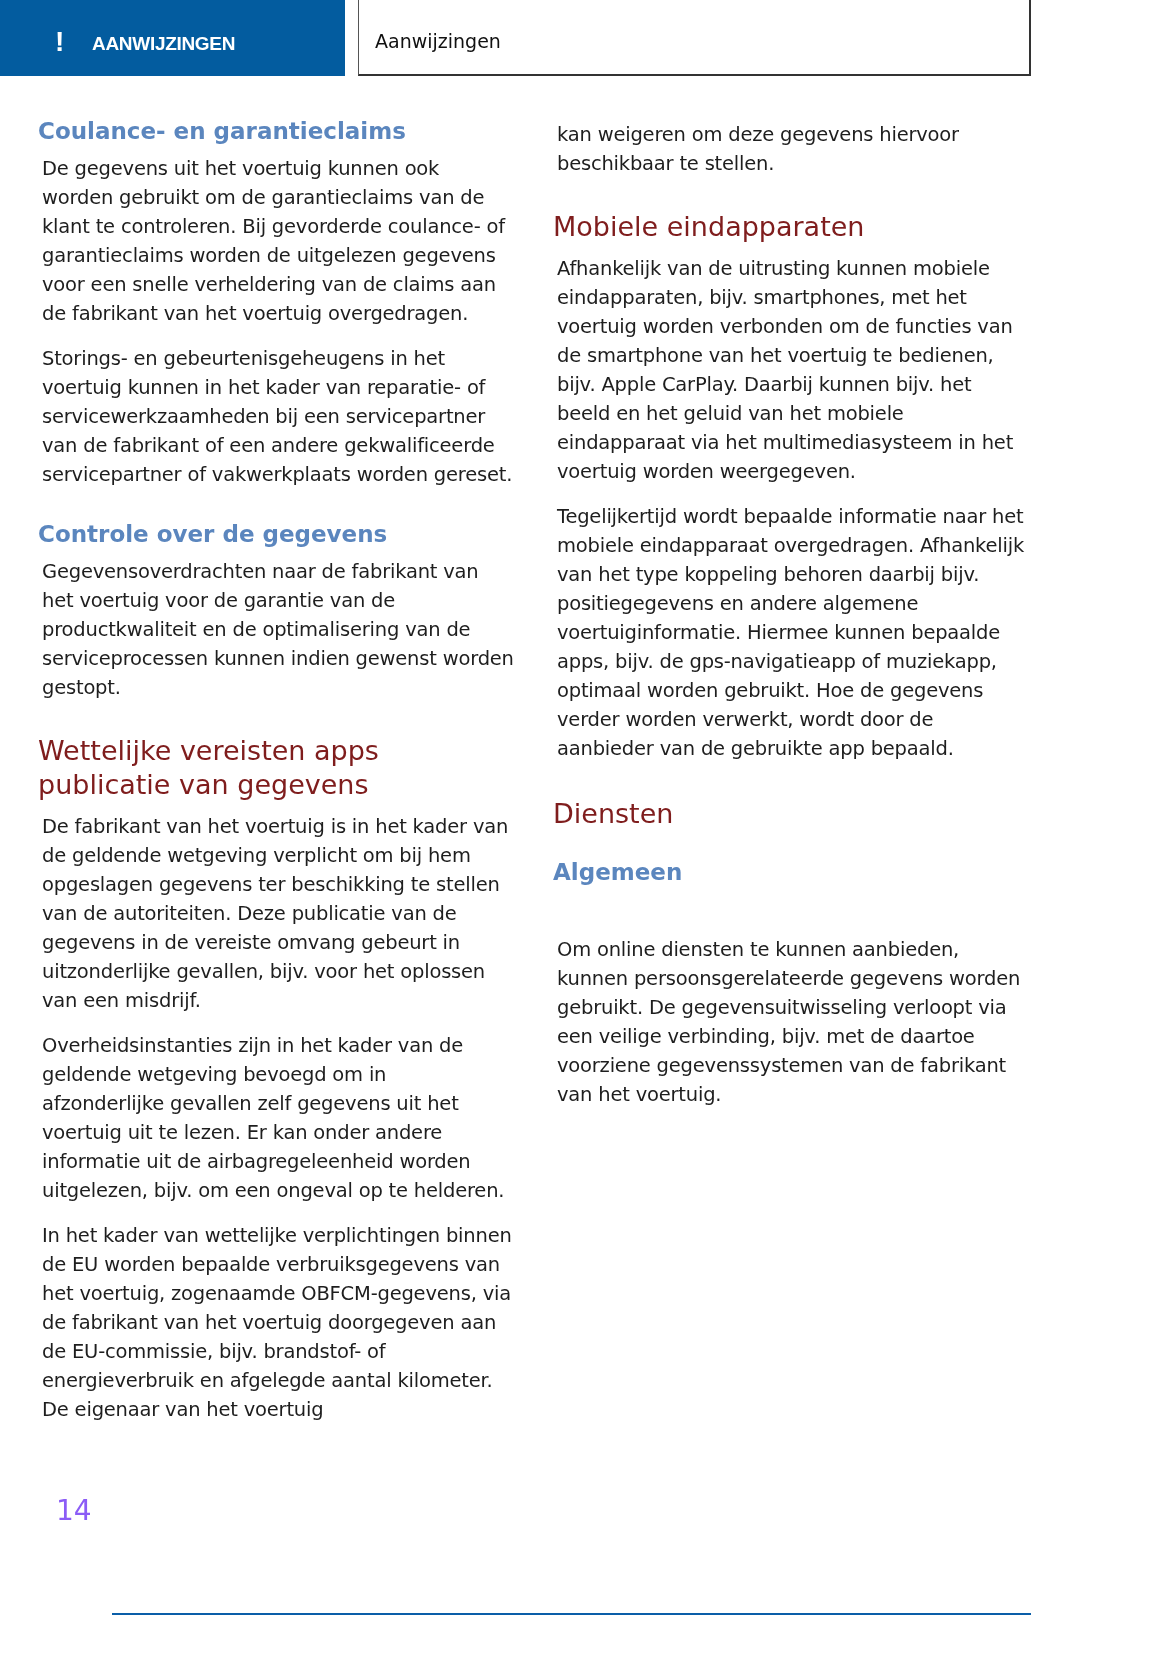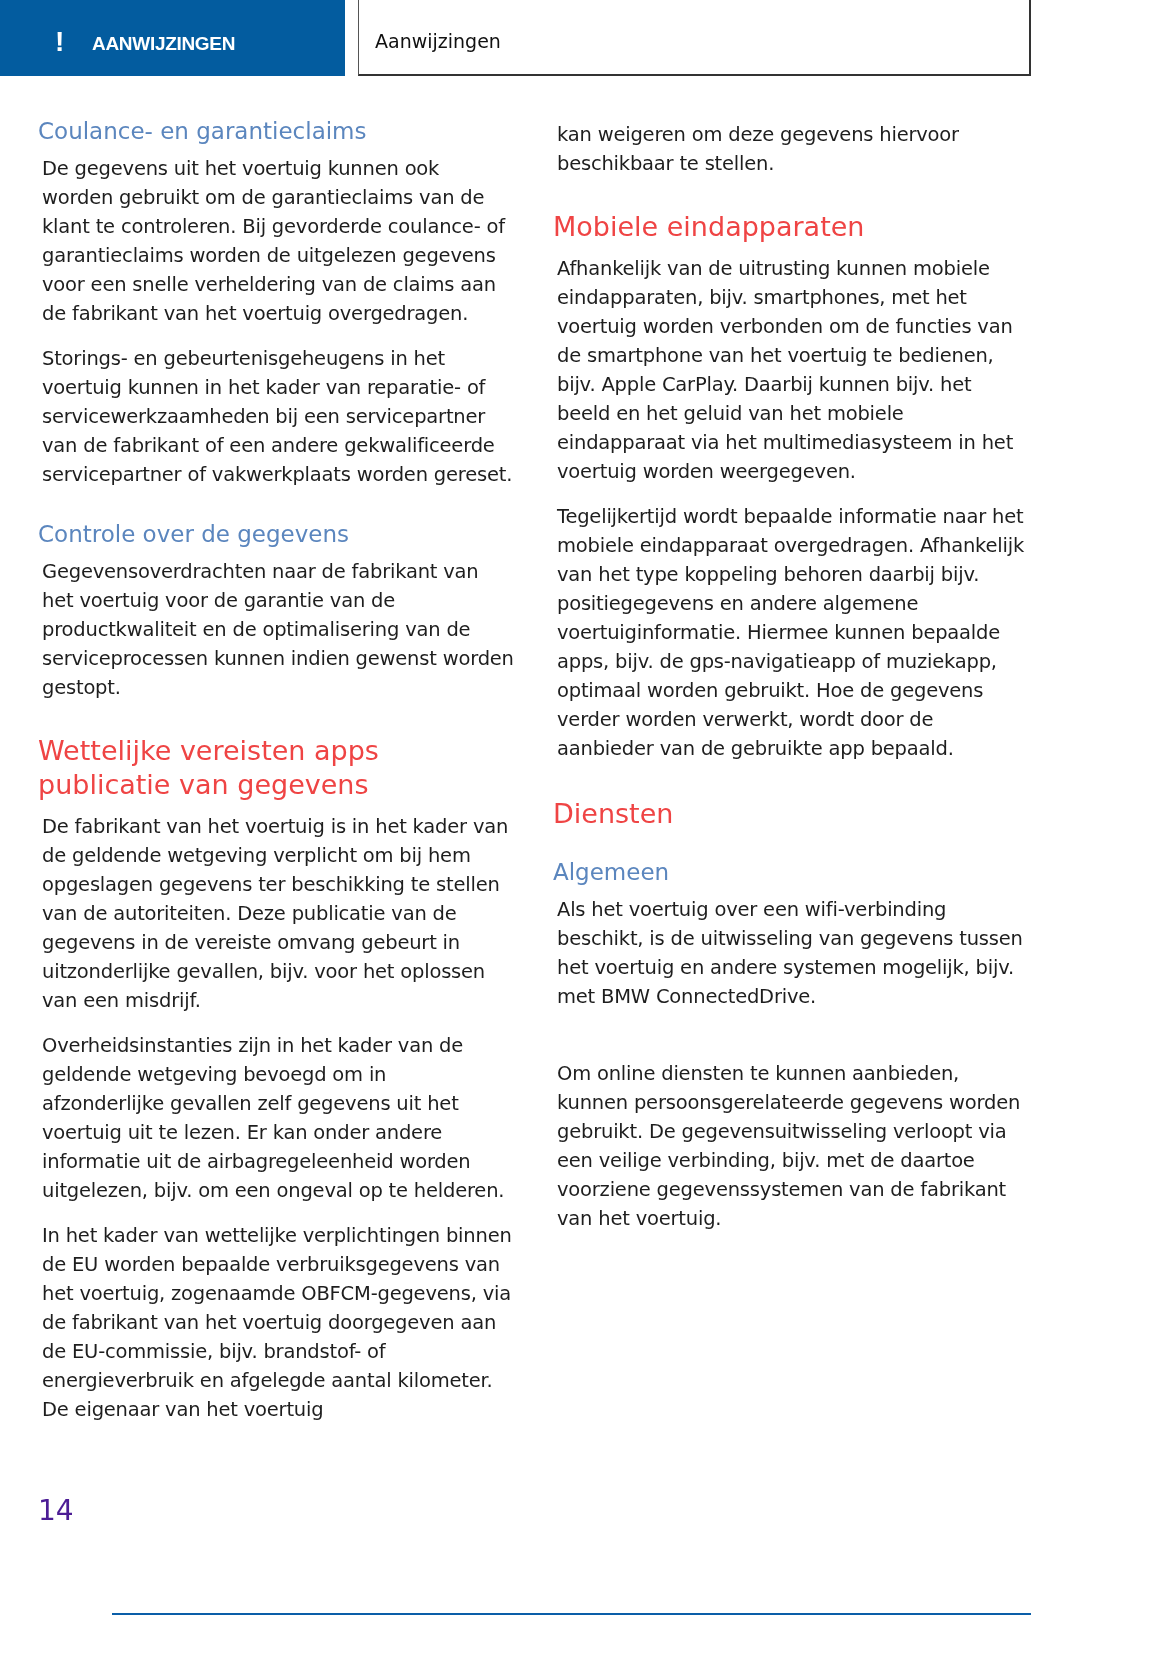--- a/index.html
+++ b/index.html
@@ -6,25 +6,25 @@
   body { width:1165px; height:1653px; position:relative; overflow:hidden;
          font-family:"DejaVu Sans", sans-serif; color:#1a1a1a; }
   .banner { position:absolute; left:0; top:0; width:345px; height:76px; background:#035c9f; }
   .banner .bang { position:absolute; left:55px; top:28px; color:#fff; font-weight:bold; font-size:28px; font-family:"Liberation Sans", sans-serif; line-height:1; }
   .banner .label { position:absolute; left:92px; top:34px; color:#fff; font-weight:bold; font-size:19px; font-family:"Liberation Sans", sans-serif; letter-spacing:-0.3px; line-height:1; }
   .crumbbox { position:absolute; left:358px; top:-2px; width:670px; height:76px; border:2px solid #333; border-top:none; border-left:1.5px solid #555; background:#fff; }
   .crumbbox span { position:absolute; left:16px; top:34px; font-size:19px; color:#111; line-height:1; }
   .col { position:absolute; width:480px; }
   .col.left { left:38px; top:116px; }
   .col.right { left:553px; top:116px; }
-  .h2 { color:#ef4444; font-size:27px; line-height:34px; font-weight:normal; margin:0; }
-  .h3 { color:#5b86be; font-size:23px; line-height:30px; font-weight:normal; margin:0; }
+  .h2 { color:#7f1d1d; font-size:27px; line-height:34px; font-weight:normal; margin:0; }
+  .h3 { color:#5b86be; font-size:23px; line-height:30px; font-weight:bold; margin:0; }
   .p { font-size:19.5px; line-height:29px; margin:4px; color:#1e1e1e; letter-spacing:-0.2px; }
   .gap-s { height:8px; }
-  .pagenum { position:absolute; left:38px; top:1497px; font-size:28px; color:#4c1d95; line-height:1; }
+  .pagenum { position:absolute; left:56px; top:1497px; font-size:28px; color:#8b5cf6; line-height:1; }
   .rule { position:absolute; left:112px; top:1613px; width:919px; height:2px; background:#0a5ea8; }
 </style>
 </head>
 <body>
 
 <div class="banner">
   <span class="bang">!</span>
   <span class="label">AANWIJZINGEN</span>
 </div>
 <div class="crumbbox">
@@ -57,21 +57,20 @@
   <h2 class="h2">Mobiele eindapparaten</h2>
   <div style="height:6px"></div>
   <p class="p">Afhankelijk van de uitrusting kunnen mobiele eindapparaten, bijv. smartphones, met het voertuig worden verbonden om de functies van de smartphone van het voertuig te bedienen, bijv. Apple CarPlay. Daarbij kunnen bijv. het beeld en het geluid van het mobiele eindapparaat via het multimediasysteem in het voertuig worden weergegeven.</p>
   <div class="gap-s"></div>
   <p class="p">Tegelijkertijd wordt bepaalde informatie naar het mobiele eindapparaat overgedragen. Afhankelijk van het type koppeling behoren daarbij bijv. positiegegevens en andere algemene voertuiginformatie. Hiermee kunnen bepaalde apps, bijv. de gps-navigatieapp of muziekapp, optimaal worden gebruikt. Hoe de gegevens verder worden verwerkt, wordt door de aanbieder van de gebruikte app bepaald.</p>
   <div style="height:30px"></div>
   <h2 class="h2">Diensten</h2>
   <div style="height:26px"></div>
   <h3 class="h3">Algemeen</h3>
   <div style="height:4px"></div>
-  <p class="p">Als het voertuig over een wifi-verbinding beschikt, is de uitwisseling van gegevens tussen het voertuig en andere systemen mogelijk, bijv. met BMW ConnectedDrive.</p>
   <div style="height:28px"></div>
   <div style="height:4px"></div>
   <div class="gap-s"></div>
   <p class="p">Om online diensten te kunnen aanbieden, kunnen persoonsgerelateerde gegevens worden gebruikt. De gegevensuitwisseling verloopt via een veilige verbinding, bijv. met de daartoe voorziene gegevenssystemen van de fabrikant van het voertuig.</p>
 </div>
 
 <div class="pagenum">14</div>
 <div class="rule"></div>
 
 </body></html>

